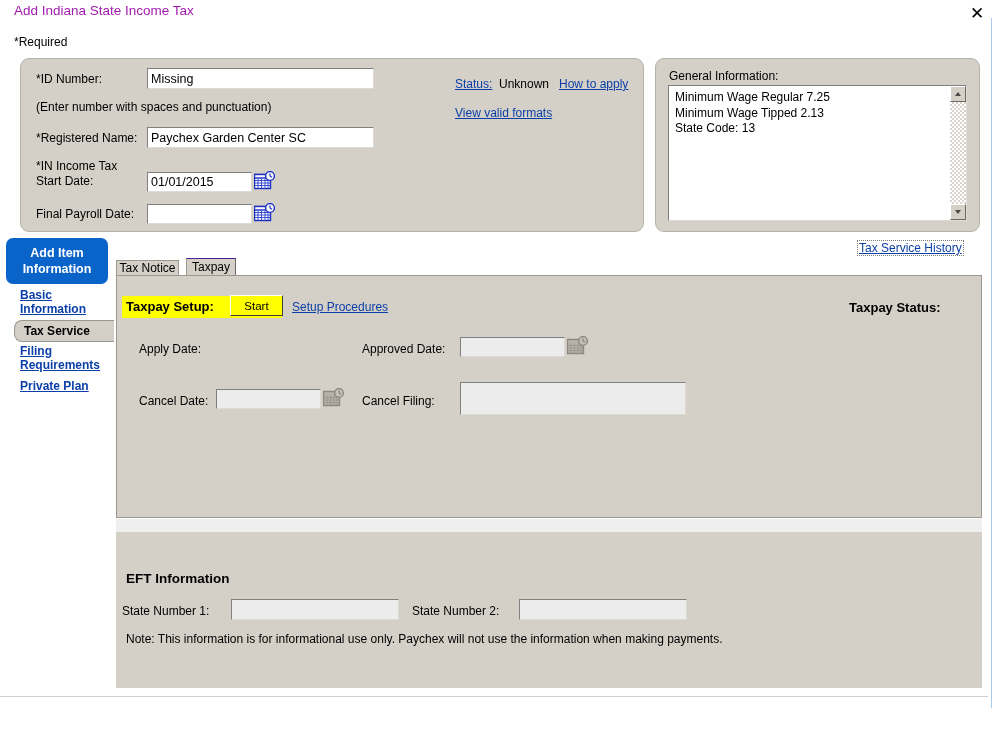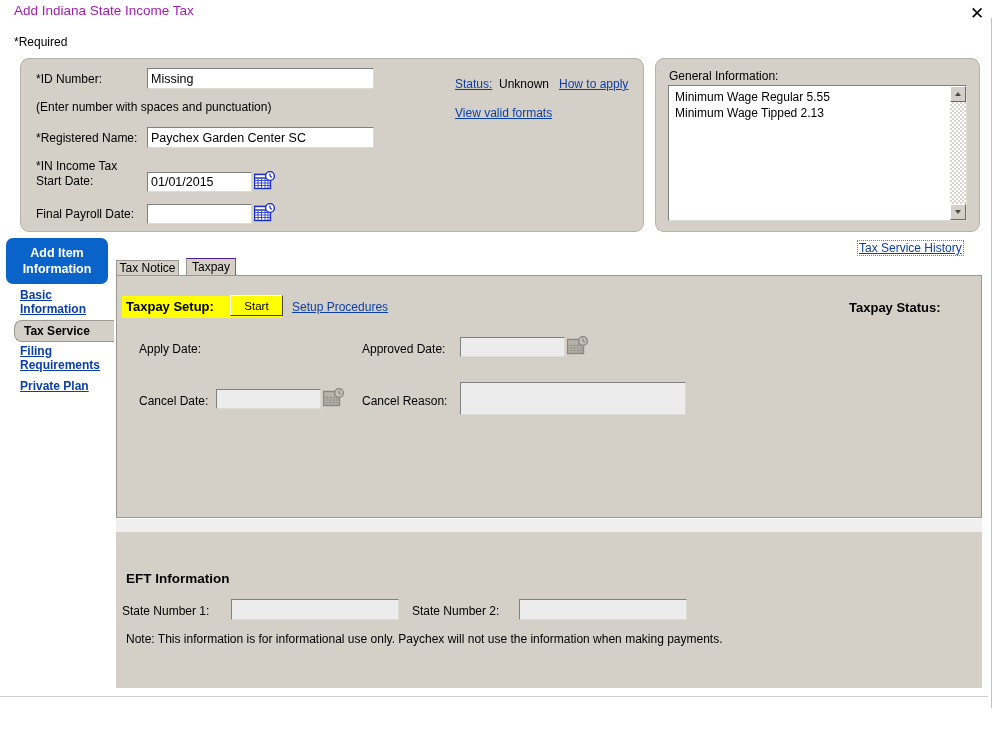--- a/index.html
+++ b/index.html
@@ -310,22 +310,23 @@
     <div class="link" style="left:434px; top:18px;">Status:</div>
     <div class="plain-text" style="left:478px; top:18px;">Unknown</div>
     <div class="link" style="left:538px; top:18px;">How to apply</div>
     <div class="link" style="left:434px; top:47px;">View valid formats</div>
   </div>
 
   <div class="round-panel" id="panel-right">
     <div class="form-label" id="gi-label" style="left:13px; top:10px;">General Information:</div>
     <div id="gi-box" style="left:12px; top:26px;">
       <div id="gi-lines">
-        <div>Minimum Wage Regular 5.55</div>
+        <div>Minimum Wage Regular 7.25</div>
         <div>Minimum Wage Tipped 2.13</div>
+        <div>State Code: 13</div>
       </div>
       <div id="gi-scroll">
         <div class="sb-btn up">
             <span class="arrow-up"></span>
           </div>
         <div class="sb-track"></div>
         <div class="sb-btn down">
             <span class="arrow-down"></span>
           </div>
       </div>
@@ -404,21 +405,21 @@
           <line x1="7.5" y1="7.5" x2="7.5" y2="17"></line>
         <line x1="11" y1="7.5" x2="11" y2="17"></line>
           <line x1="14" y1="7.5" x2="14" y2="17"></line>
       </g>
       <circle cx="16" cy="5" r="4.4" fill="#c4c0b8" stroke="#8a8680" stroke-width="1.4"></circle>
       <line x1="16" y1="2.4" x2="16" y2="5" stroke="#8a8680" stroke-width="1.2"></line>
       <line x1="16" y1="5" x2="18" y2="6.2" stroke="#8a8680" stroke-width="1.2"></line>
     </svg>
   </span>
 
-  <div class="form-label" style="left:362px; top:394px;">Cancel Reason:</div>
+  <div class="form-label" style="left:362px; top:394px;">Cancel Filing:</div>
   <input class="txt-input disabled" style="left: 460px; top: 382px; width: 226px; height: 33px;" disabled="" value="">
 
   <div id="separator"></div>
   <div id="eft-panel"></div>
 
   <div id="eft-title">EFT Information</div>
 
   <div class="form-label" style="left:122px; top:604px;">State Number 1:</div>
   <input class="txt-input disabled" style="left: 231px; top: 599px; width: 168px; height: 21px;" disabled="" value="">
 

